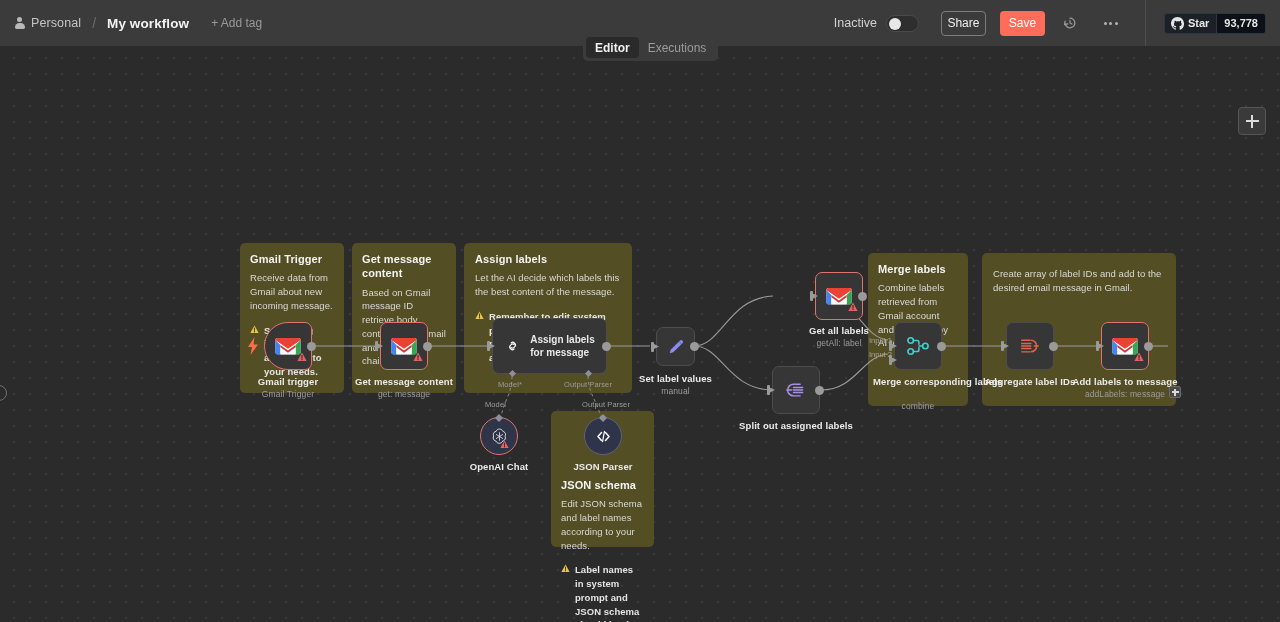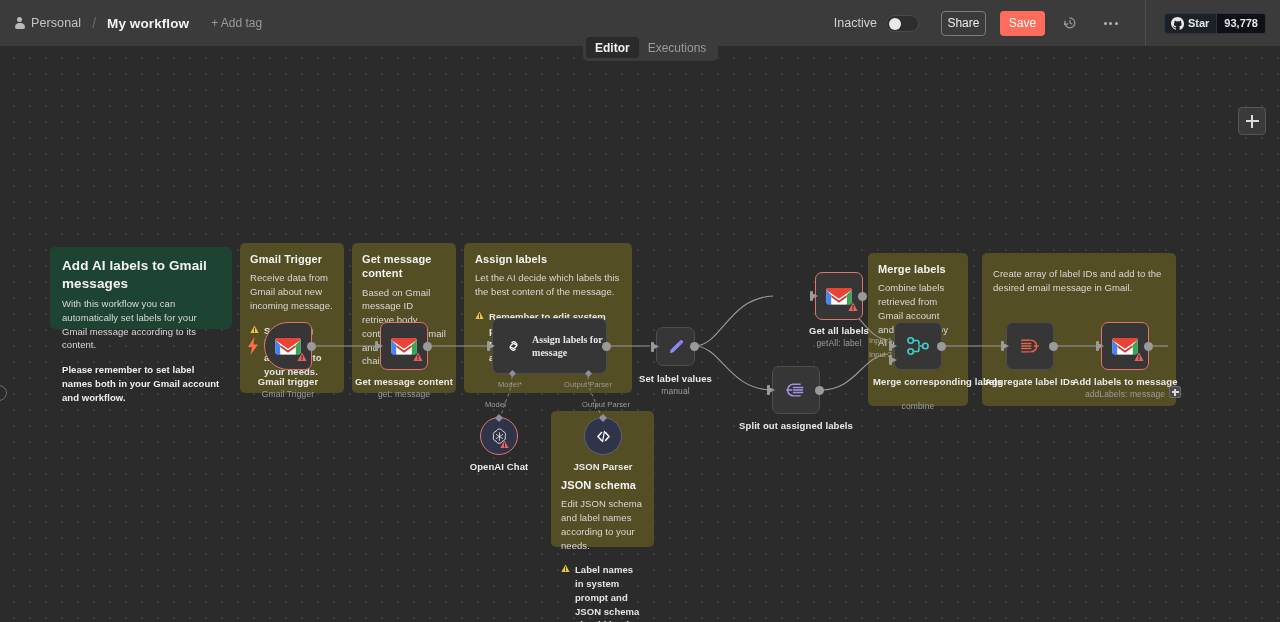--- a/index.html
+++ b/index.html
@@ -170,21 +170,21 @@
     background: #363636; border: 1px solid #4d4d4d;
     display: flex; align-items: center; justify-content: center;
     position: relative;
   }
   .node-box.danger { border: 1.2px solid #e0736b; }
   .node-box.trigger {
     border-radius: 24px 7px 7px 24px;
   }
   .node-box.wide {
     width: 115px; height: 56px; border-radius: 7px;
-    justify-content: space-between; padding-left: 13px; gap: 11px; font-family: Liberation Serif, serif;
+    justify-content: space-between; padding-left: 13px; gap: 11px;
   }
   .node-box.pen { width: 39px; height: 39px; }
   .node-box.circle {
     width: 38px; height: 38px; border-radius: 50%;
     background: #303449; border: 1.3px solid #5c6080;
   }
   .node-box.circle.danger { border: 1.3px solid #e0736b; }
   .node-label {
     position: absolute; left: 50%; transform: translateX(-50%);
     text-align: center; white-space: nowrap;
@@ -297,25 +297,20 @@
 
   <div class="tabs">
     <div class="tab active">Editor</div>
     <div class="tab">Executions</div>
   </div>
 
   <div class="canvas">
 
     <div class="edge-circle"></div>
 
-    <div class="sticky green" style="left:50px; top:201px; width:182px; height:82px; padding:10px 12px;">
-      <div class="sticky-title">Add AI labels to Gmail messages</div>
-      <div class="sticky-body">With this workflow you can automatically set labels for your Gmail message according to its content.</div>
-      <div class="sticky-body bold" style="margin-top:11px;">Please remember to set label names both in your Gmail account and workflow.</div>
-    </div>
 
     <div class="sticky olive" style="left:240px; top:197px; width:104px; height:150px; padding:9px 10px;">
       <div class="sticky-title">Gmail Trigger</div>
       <div class="sticky-body">Receive data from Gmail about new incoming message.</div>
       <div class="sticky-warn">
         <svg class="warn-tri" width="9" height="9" viewBox="0 0 10 10">
           <path d="M5 .6 9.6 9H.4z" fill="#e8c547"></path>
           <path d="M5 3.4v2.6M5 7v.7" stroke="#3a3000" stroke-width="1" stroke-linecap="round"></path>
         </svg>
         <span>Set polling interval according to your needs.</span>

